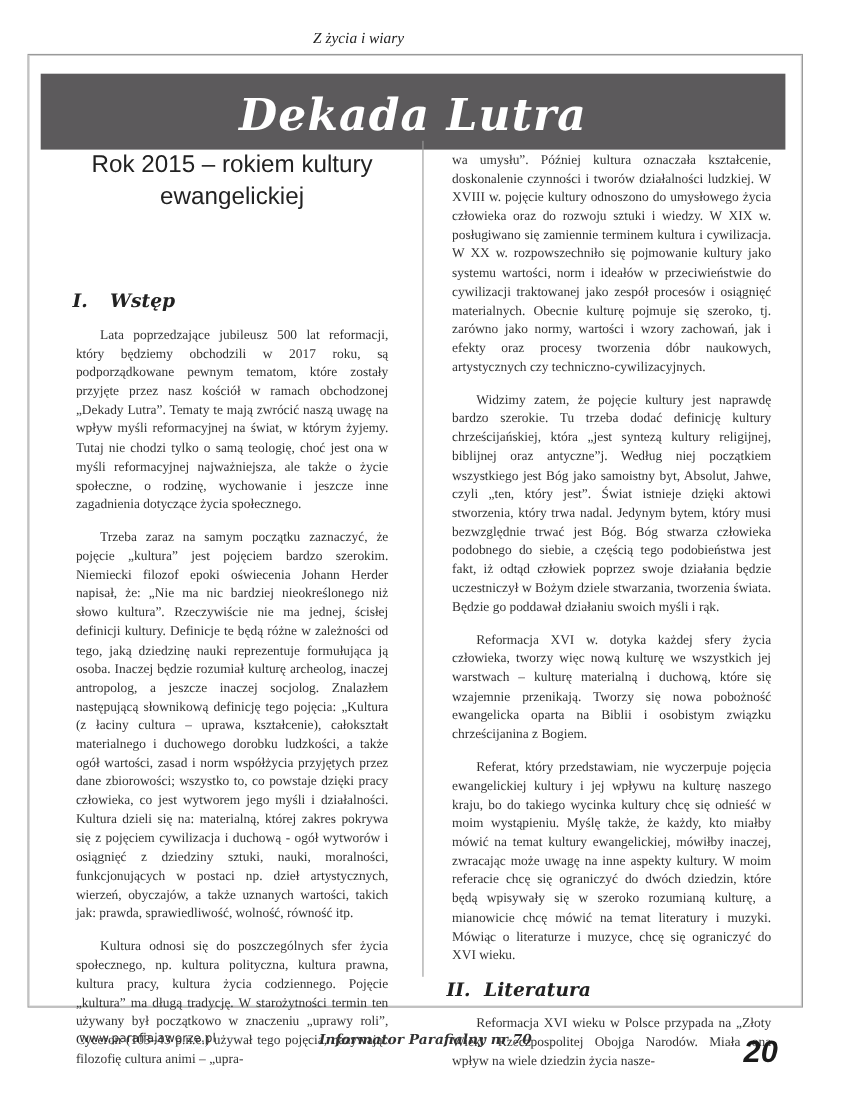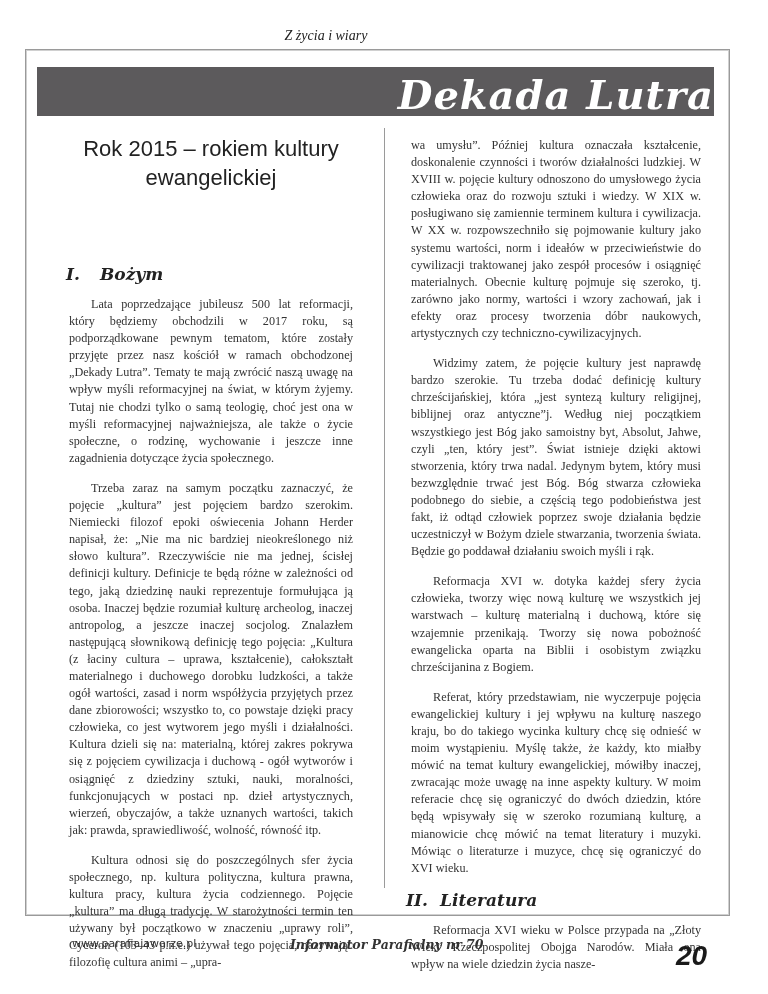--- a/index.html
+++ b/index.html
@@ -2,22 +2,22 @@
 <html><head>
 <meta charset="utf-8">
 <style>
   html, body { margin: 0; padding: 0; background: #ffffff; }
   body { width: 768px; height: 994px; position: relative; overflow: hidden;
          font-family: "DejaVu Sans", sans-serif; color: #2a2a2a; }
   .running-head { position: absolute; top: 28px; left: 0; width: 652px; text-align: center;
          font-family: "Liberation Serif", serif; font-style: italic; font-size: 14px; color: #222; }
   .frame { position: absolute; left: 25px; top: 49px; width: 705px; height: 867px;
          border: 1px solid #9a9a9a; box-shadow: 0 0 0 1px #d0d0d0 inset; box-sizing: border-box; }
-  .banner { position: absolute; left: 37px; top: 67px; width: 677px; height: 49px; background: #5c5a5c;
-         display: flex; align-items: center; justify-content: flex-end; }
+  .banner { position: absolute; left: 37px; top: 67px; width: 677px; height: 69px; background: #5c5a5c;
+         display: flex; align-items: center; justify-content: center; }
   .banner-title { font-family: "DejaVu Serif", serif; font-style: italic; font-weight: bold;
          font-size: 40px; color: #ffffff; letter-spacing: 1px; line-height: 1; margin-top: 6px; }
   .divider { position: absolute; left: 384px; top: 128px; width: 1px; height: 760px; background: #9a9a9a; }
   .col { position: absolute; font-size: 12.2px; line-height: 17.1px; text-align: justify; color: #333; }
   .col-left { left: 56px; top: 134px; width: 310px; }
   .col-right { left: 398px; top: 124px; width: 316px; }
   .article-title { font-family: Liberation Sans, sans-serif; font-size: 22px; line-height: 29px; font-weight: normal;
          text-align: center; color: #222; margin: 0 0 72px 0; }
   .section-heading { font-family: "DejaVu Serif", serif; font-style: italic; font-weight: bold; font-size: 17px;
          color: #222; margin: 0; line-height: 20px; text-align: left; }
@@ -41,21 +41,21 @@
 
 <div class="banner">
   <span class="banner-title">Dekada Lutra</span>
 </div>
 
 <div class="divider"></div>
 
 <div class="col col-left">
   <h1 class="article-title">Rok 2015 – rokiem kultury ewangelickiej</h1>
   <h2 class="section-heading">
-    <span class="num">I.</span><span>Bożym</span>
+    <span class="num">I.</span><span>Wstęp</span>
   </h2>
   <p>Lata poprzedzające jubileusz 500 lat reformacji, który będziemy obchodzili w 2017 roku, są podporządkowane pewnym tematom, które zostały przyjęte przez nasz kościół w ramach obchodzonej „Dekady Lutra”. Tematy te mają zwrócić naszą uwagę na wpływ myśli reformacyjnej na świat, w którym żyjemy. Tutaj nie chodzi tylko o samą teologię, choć jest ona w myśli reformacyjnej najważniejsza, ale także o życie społeczne, o rodzinę, wychowanie i jeszcze inne zagadnienia dotyczące życia społecznego.</p>
   <p>Trzeba zaraz na samym początku zaznaczyć, że pojęcie „kultura” jest pojęciem bardzo szerokim. Niemiecki filozof epoki oświecenia Johann Herder napisał, że: „Nie ma nic bardziej nieokreślonego niż słowo kultura”. Rzeczywiście nie ma jednej, ścisłej definicji kultury. Definicje te będą różne w zależności od tego, jaką dziedzinę nauki reprezentuje formułująca ją osoba. Inaczej będzie rozumiał kulturę archeolog, inaczej antropolog, a jeszcze inaczej socjolog. Znalazłem następującą słownikową definicję tego pojęcia: „Kultura (z łaciny cultura – uprawa, kształcenie), całokształt materialnego i duchowego dorobku ludzkości, a także ogół wartości, zasad i norm współżycia przyjętych przez dane zbiorowości; wszystko to, co powstaje dzięki pracy człowieka, co jest wytworem jego myśli i działalności. Kultura dzieli się na: materialną, której zakres pokrywa się z pojęciem cywilizacja i duchową - ogół wytworów i osiągnięć z dziedziny sztuki, nauki, moralności, funkcjonujących w postaci np. dzieł artystycznych, wierzeń, obyczajów, a także uznanych wartości, takich jak: prawda, sprawiedliwość, wolność, równość itp.</p>
   <p>Kultura odnosi się do poszczególnych sfer życia społecznego, np. kultura polityczna, kultura prawna, kultura pracy, kultura życia codziennego. Pojęcie „kultura” ma długą tradycję. W starożytności termin ten używany był początkowo w znaczeniu „uprawy roli”, Cyceron (103–43 p.n.e.) używał tego pojęcia, nazywając filozofię cultura animi – „upra-</p>
 </div>
 
 <div class="col col-right">
   <p class="no-indent">wa umysłu”. Później kultura oznaczała kształcenie, doskonalenie czynności i tworów działalności ludzkiej. W XVIII w. pojęcie kultury odnoszono do umysłowego życia człowieka oraz do rozwoju sztuki i wiedzy. W XIX w. posługiwano się zamiennie terminem kultura i cywilizacja. W XX w. rozpowszechniło się pojmowanie kultury jako systemu wartości, norm i ideałów w przeciwieństwie do cywilizacji traktowanej jako zespół procesów i osiągnięć materialnych. Obecnie kulturę pojmuje się szeroko, tj. zarówno jako normy, wartości i wzory zachowań, jak i efekty oraz procesy tworzenia dóbr naukowych, artystycznych czy techniczno-cywilizacyjnych.</p>
   <p>Widzimy zatem, że pojęcie kultury jest naprawdę bardzo szerokie. Tu trzeba dodać definicję kultury chrześcijańskiej, która „jest syntezą kultury religijnej, biblijnej oraz antyczne”j. Według niej początkiem wszystkiego jest Bóg jako samoistny byt, Absolut, Jahwe, czyli „ten, który jest”. Świat istnieje dzięki aktowi stworzenia, który trwa nadal. Jedynym bytem, który musi bezwzględnie trwać jest Bóg. Bóg stwarza człowieka podobnego do siebie, a częścią tego podobieństwa jest fakt, iż odtąd człowiek poprzez swoje działania będzie uczestniczył w Bożym dziele stwarzania, tworzenia świata. Będzie go poddawał działaniu swoich myśli i rąk.</p>
   <p>Reformacja XVI w. dotyka  każdej  sfery życia człowieka, tworzy więc nową kulturę we wszystkich jej warstwach – kulturę materialną i duchową, które się wzajemnie przenikają. Tworzy się nowa pobożność ewangelicka oparta na Biblii i osobistym związku chrześcijanina z Bogiem.</p>

